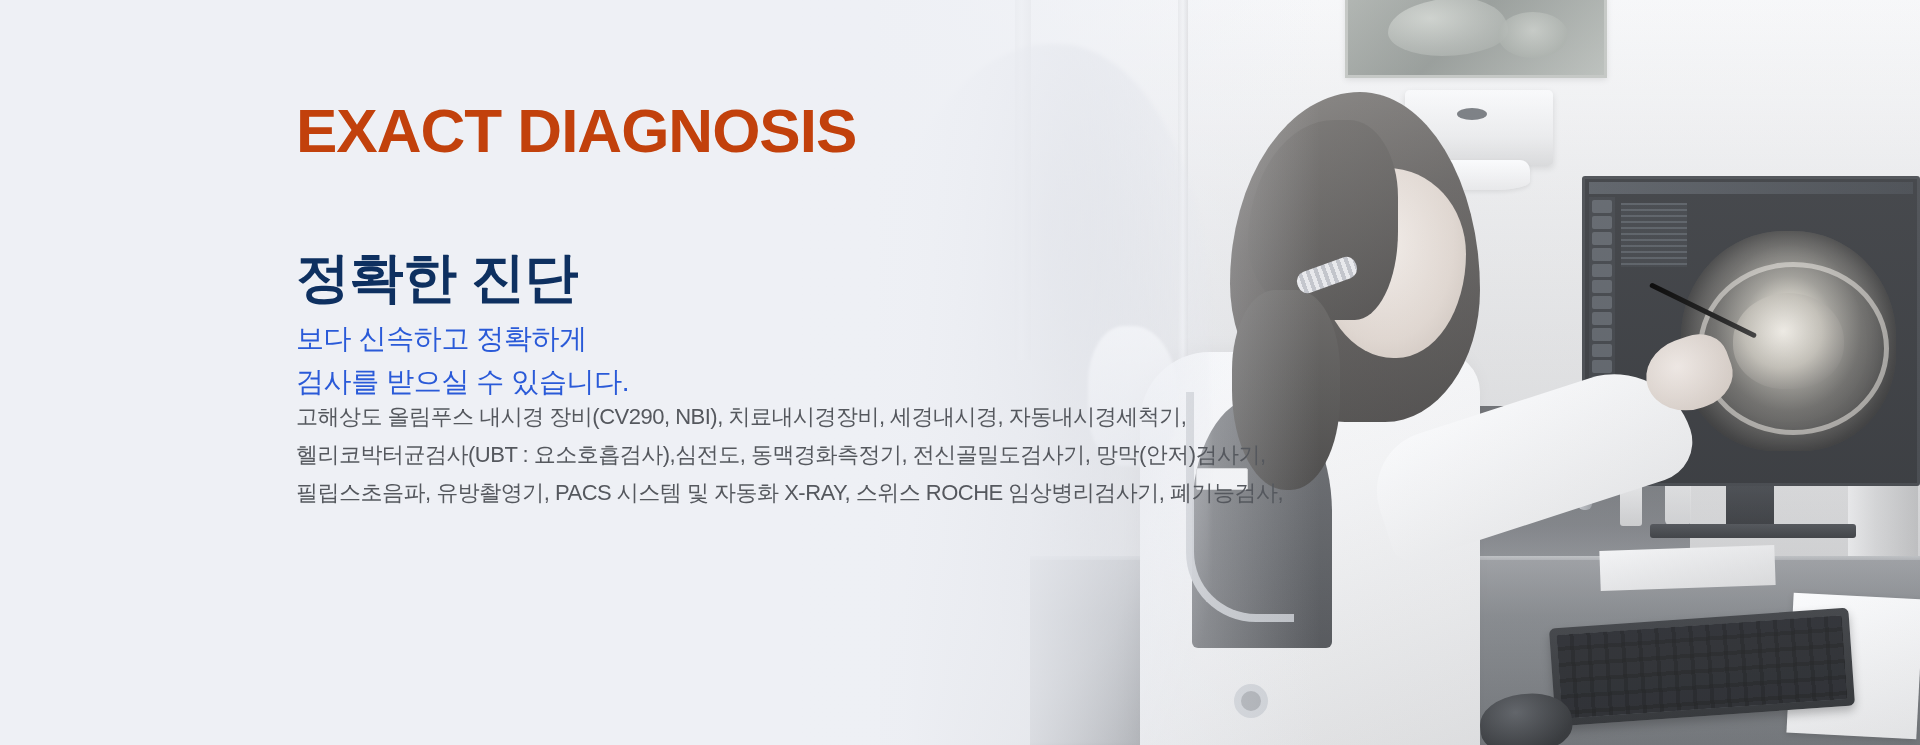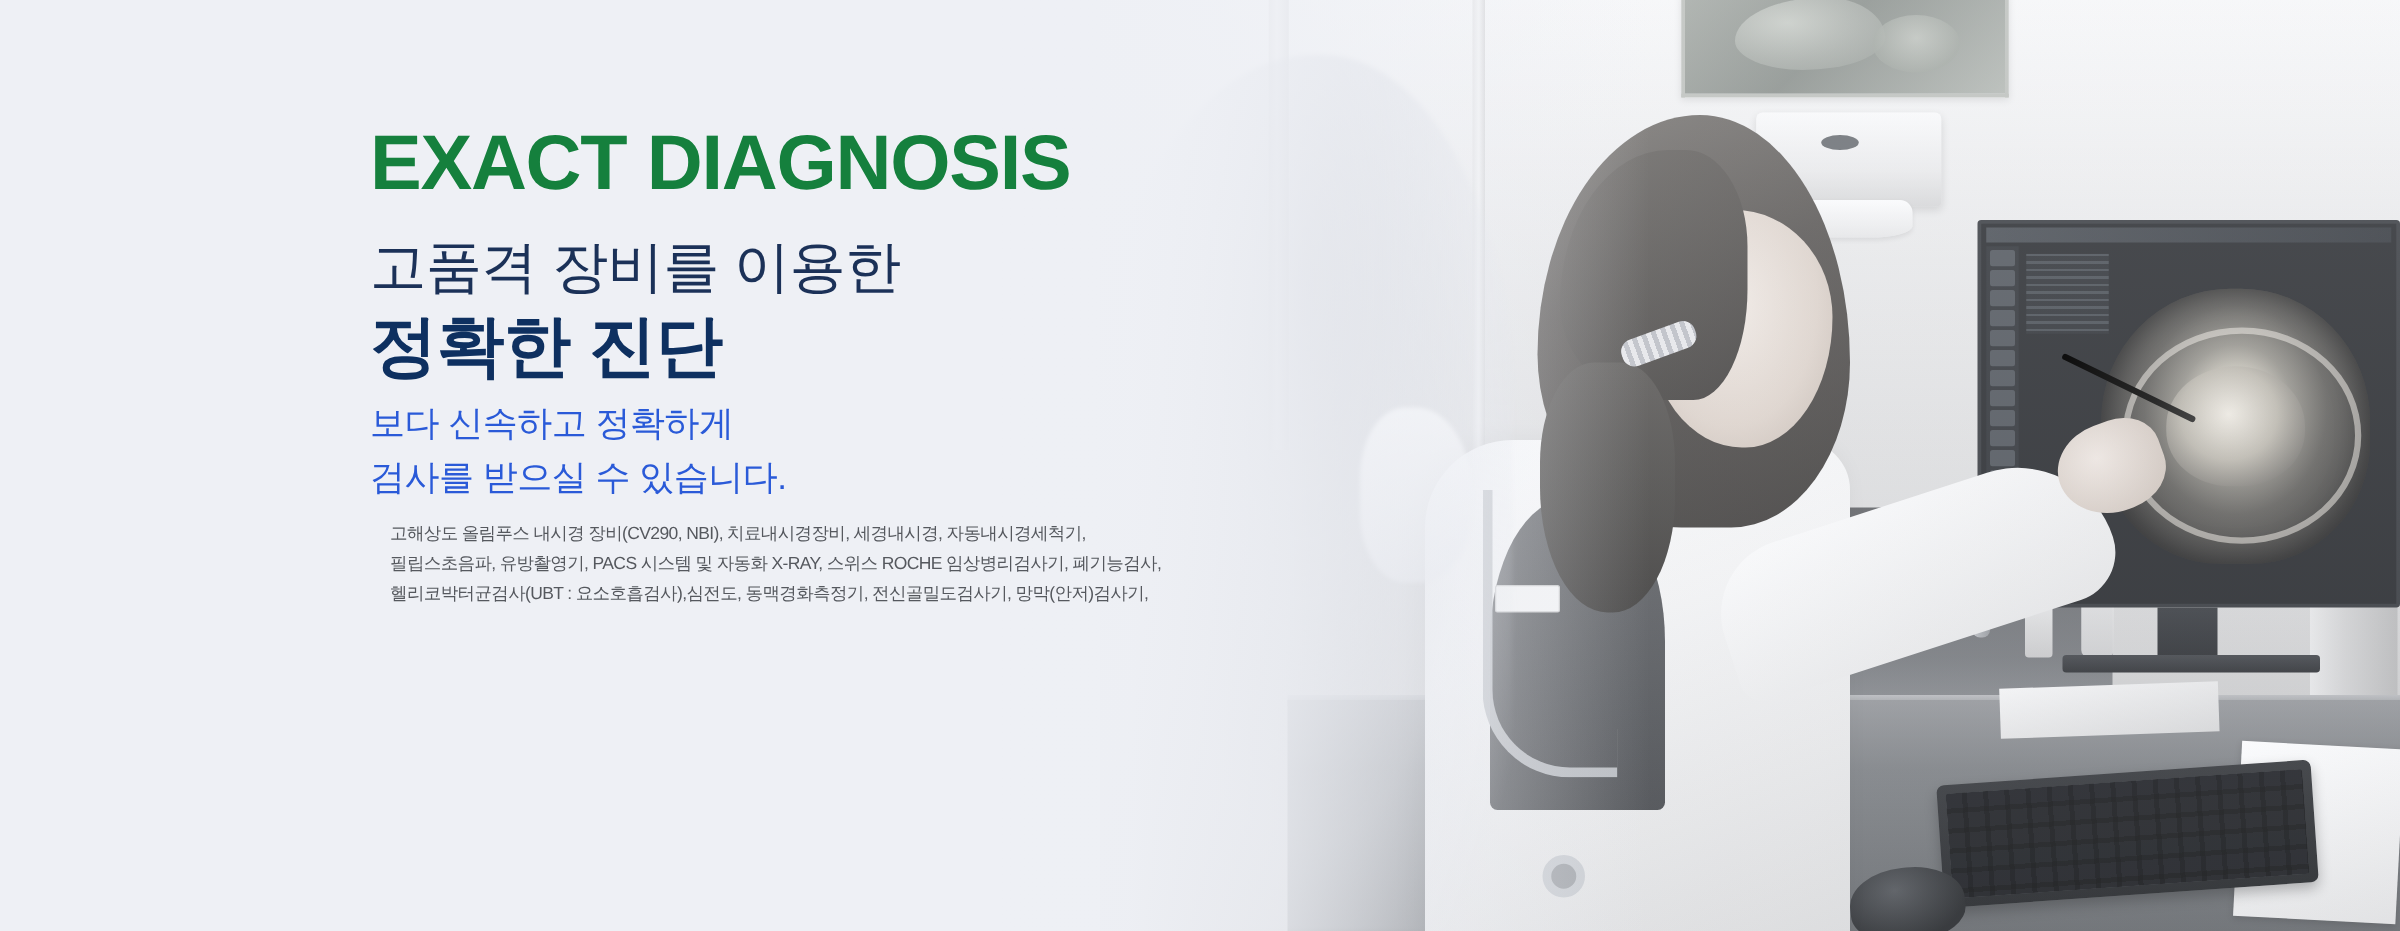--- a/index.html
+++ b/index.html
@@ -337,21 +337,21 @@
   }
 
   .eyebrow {
     position: absolute;
     top: 100px;
     left: 0;
     margin: 0;
     font-size: 62px;
     font-weight: 700;
     letter-spacing: -1px;
-    color: #15803d;
+    color: #c2410c;
     line-height: 1;
     white-space: nowrap;
   }
 
   .headline-light {
     position: absolute;
     top: 186px;
     left: 0;
     margin: 0;
     font-size: 45px;
@@ -386,24 +386,24 @@
     line-height: 1.52;
     letter-spacing: -0.4px;
     white-space: nowrap;
   }
   .subcopy span { display: block; }
 
   .equipment-list {
     position: absolute;
     top: 398px;
     left: 0;
-    margin: 16px;
+    margin: 0;
     padding: 0;
     list-style: none;
-    font-size: 14px;
+    font-size: 22px;
     font-weight: 400;
     color: #55585e;
     line-height: 1.72;
     letter-spacing: -0.5px;
     white-space: nowrap;
   }
   .equipment-list li { margin: 0; }
 </style>
 </head>
 <body>
@@ -477,29 +477,28 @@
 
     <div class="photo-grayscale-tint"></div>
   </div>
 
   <div class="photo-left-flat"></div>
   <div class="photo-fade"></div>
 
   <div class="hero-content">
     <p class="eyebrow">EXACT DIAGNOSIS</p>
 
-    <h1 class="headline-light">고품격 장비를 이용한</h1>
 
     <h2 class="headline-bold">정확한 진단</h2>
 
     <p class="subcopy">
       <span>보다 신속하고 정확하게</span>
       <span>검사를 받으실 수 있습니다.</span>
     </p>
 
     <ul class="equipment-list">
       <li>고해상도 올림푸스 내시경 장비(CV290, NBI), 치료내시경장비, 세경내시경, 자동내시경세척기,</li>
+      <li>헬리코박터균검사(UBT : 요소호흡검사),심전도, 동맥경화측정기, 전신골밀도검사기, 망막(안저)검사기,</li>
       <li>필립스초음파, 유방촬영기, PACS 시스템 및 자동화 X-RAY, 스위스 ROCHE 임상병리검사기, 폐기능검사,</li>
-      <li>헬리코박터균검사(UBT : 요소호흡검사),심전도, 동맥경화측정기, 전신골밀도검사기, 망막(안저)검사기,</li>
     </ul>
   </div>
 
 </div>
 
 </body></html>

